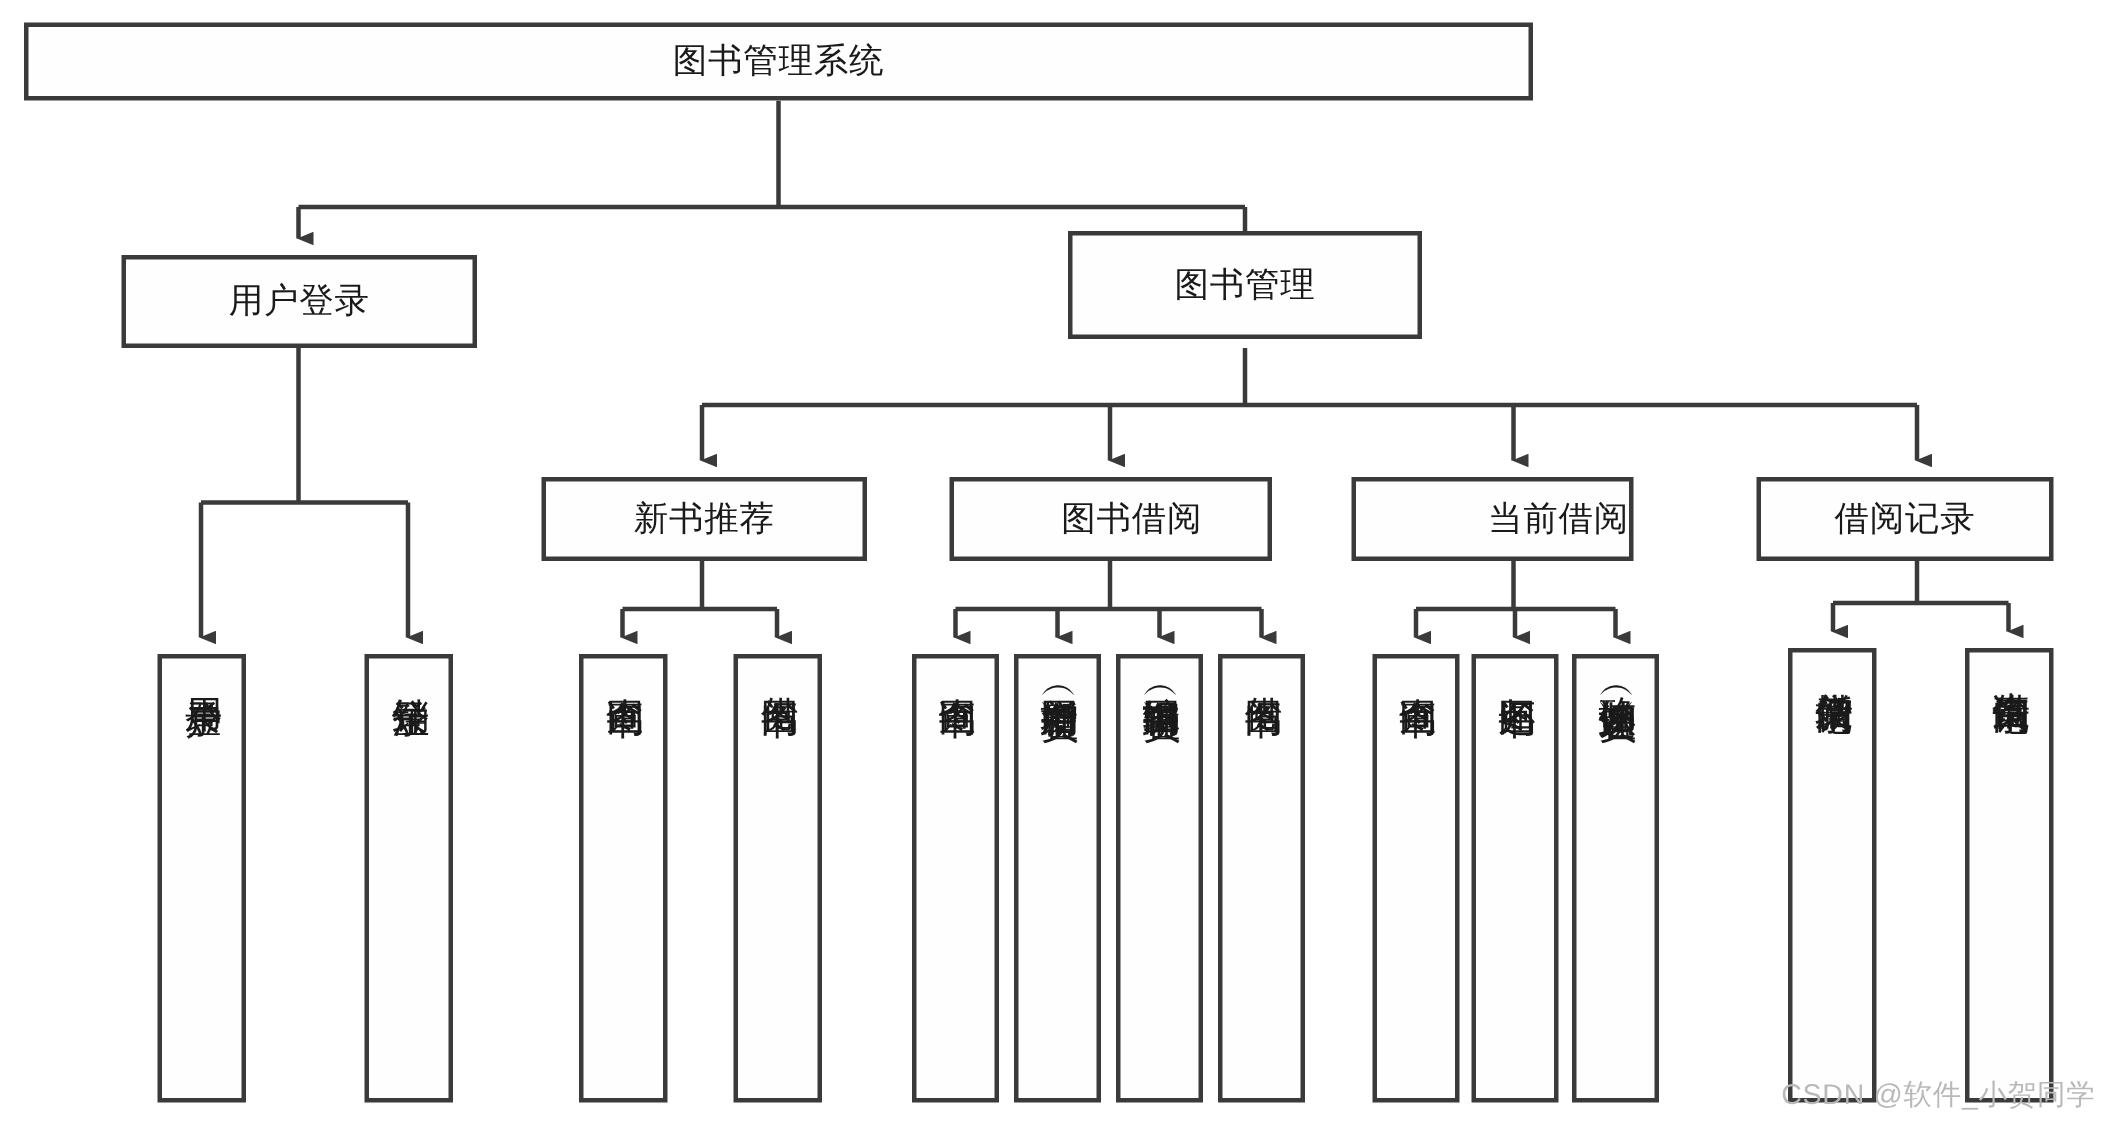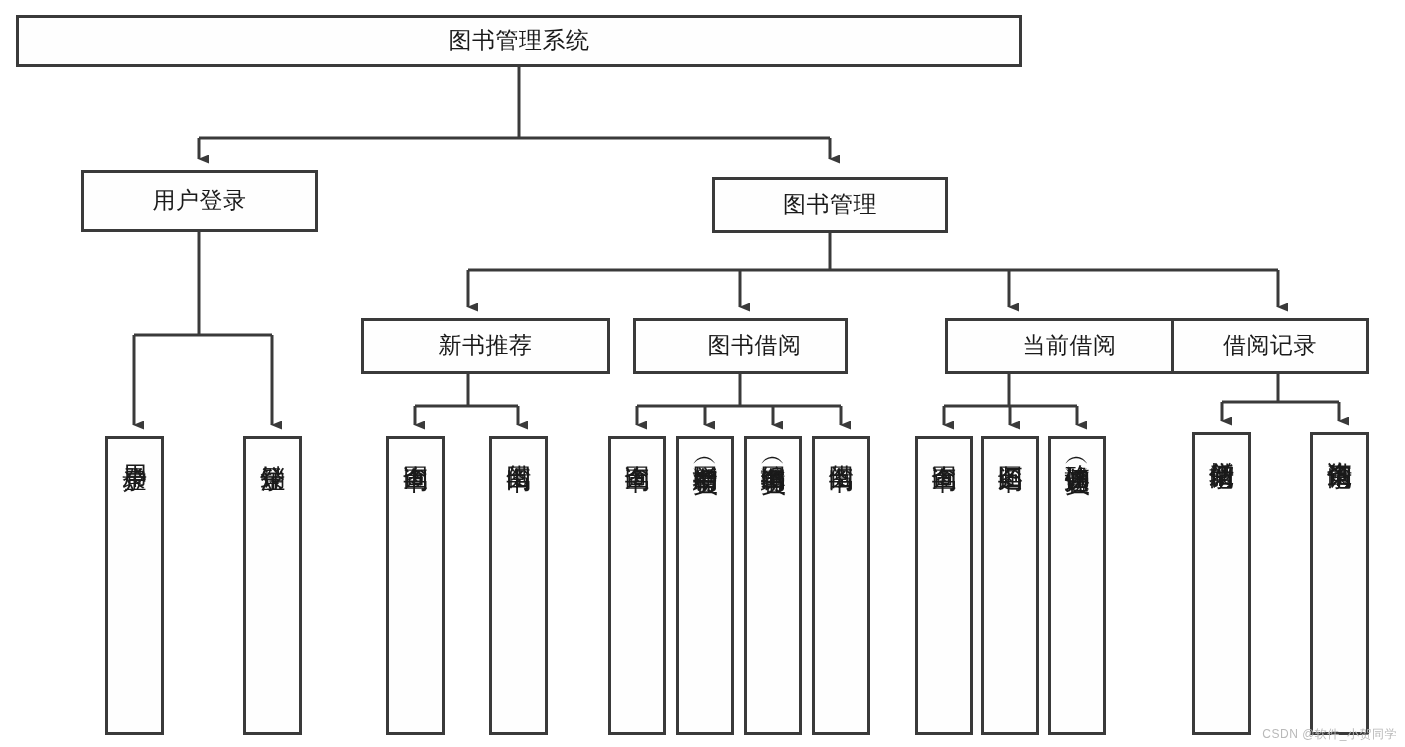--- a/index.html
+++ b/index.html
@@ -62,21 +62,21 @@
     text-orientation: upright;
     font-size: 25px;
     line-height: 1.02;
     letter-spacing: 1px;
     white-space: nowrap;
   }
   #watermark {
     position: absolute;
     right: 8px;
     bottom: 4px;
-    font-size: 12px;
+    font-size: 19px;
     color: #b9b9b9;
     letter-spacing: 0.5px;
     white-space: nowrap;
     user-select: none;
   }
 </style>
 </head>
 <body>
 
 <div id="diagram-canvas">
@@ -132,33 +132,33 @@
   </svg>
 
   <div class="node root horiz" style="left:16px; top:15px; width:1006px; height:52px;">
     <span class="node-label">图书管理系统</span>
   </div>
 
   <div class="node horiz" style="left:81px; top:170px; width:237px; height:62px;">
     <span class="node-label">用户登录</span>
   </div>
 
-  <div class="node horiz" style="left:712px; top:177px; width:236px; height:56px;">
+  <div class="node horiz" style="left:712px; top:154px; width:236px; height:72px;">
     <span class="node-label">图书管理</span>
   </div>
 
-  <div class="node horiz" style="left:361px; top:318px; width:249px; height:56px;">
+  <div class="node horiz" style="left:361px; top:318px; width:217px; height:56px;">
     <span class="node-label">新书推荐</span>
   </div>
 
   <div class="node horiz" style="left:633px; top:318px; width:215px; height:56px;padding-left:28px;">
     <span class="node-label">图书借阅</span>
   </div>
 
-  <div class="node horiz" style="left:945px; top:318px; width:249px; height:56px;">
+  <div class="node horiz" style="left:901px; top:318px; width:188px; height:56px;justify-content:flex-end;">
     <span class="node-label">当前借阅</span>
   </div>
 
   <div class="node horiz" style="left:1171px; top:318px; width:198px; height:56px;">
     <span class="node-label">借阅记录</span>
   </div>
 
   <div class="node vert" style="left:105px; top:436px; width:59px; height:299px;">
     <span class="node-label">用户登录</span>
   </div>

